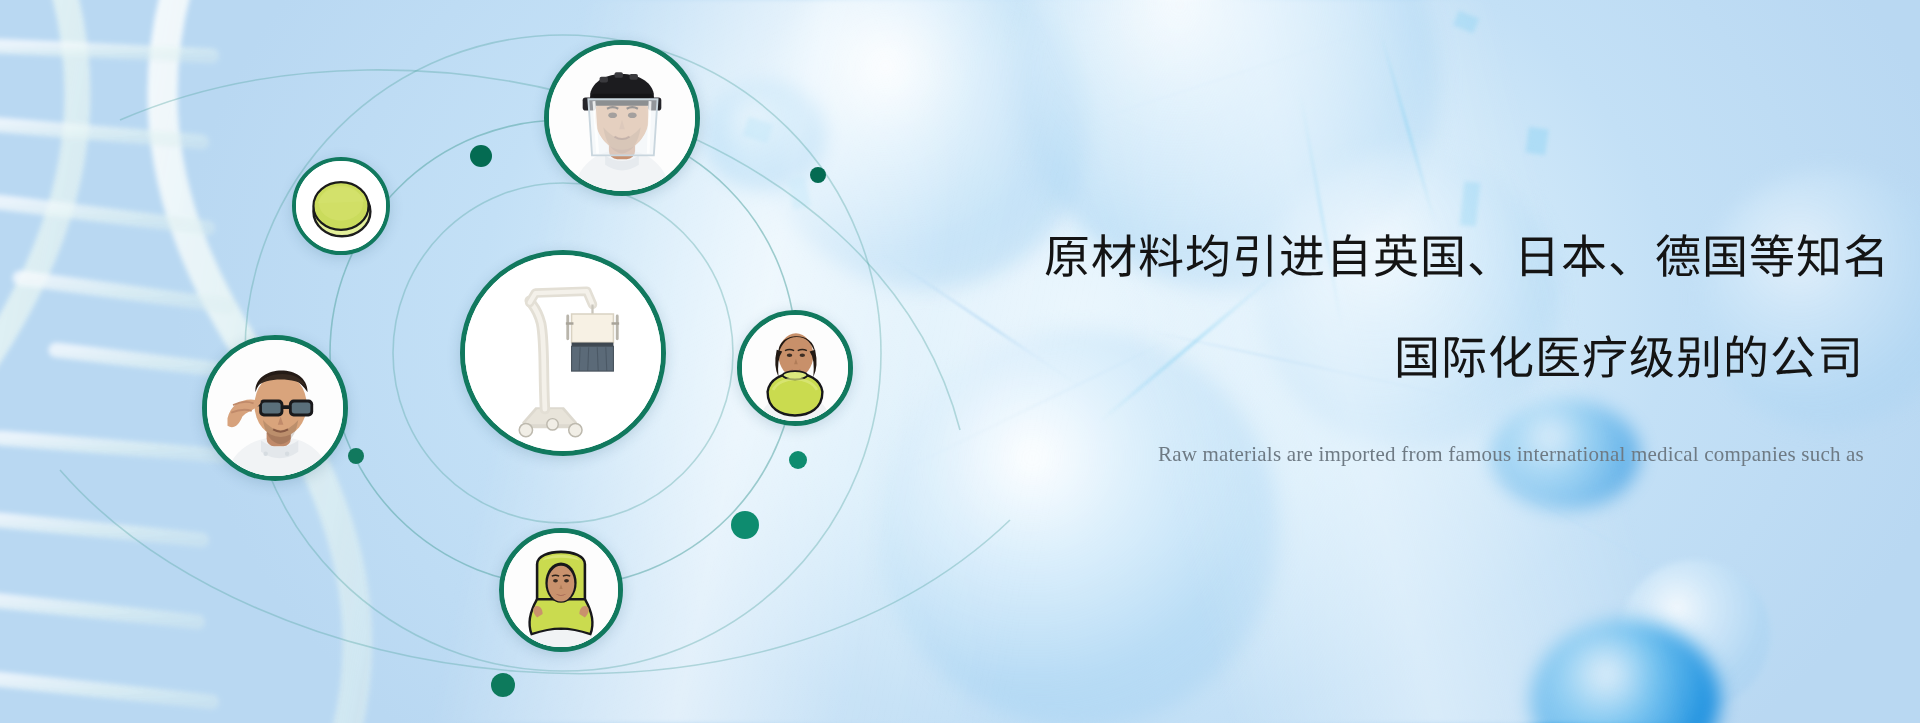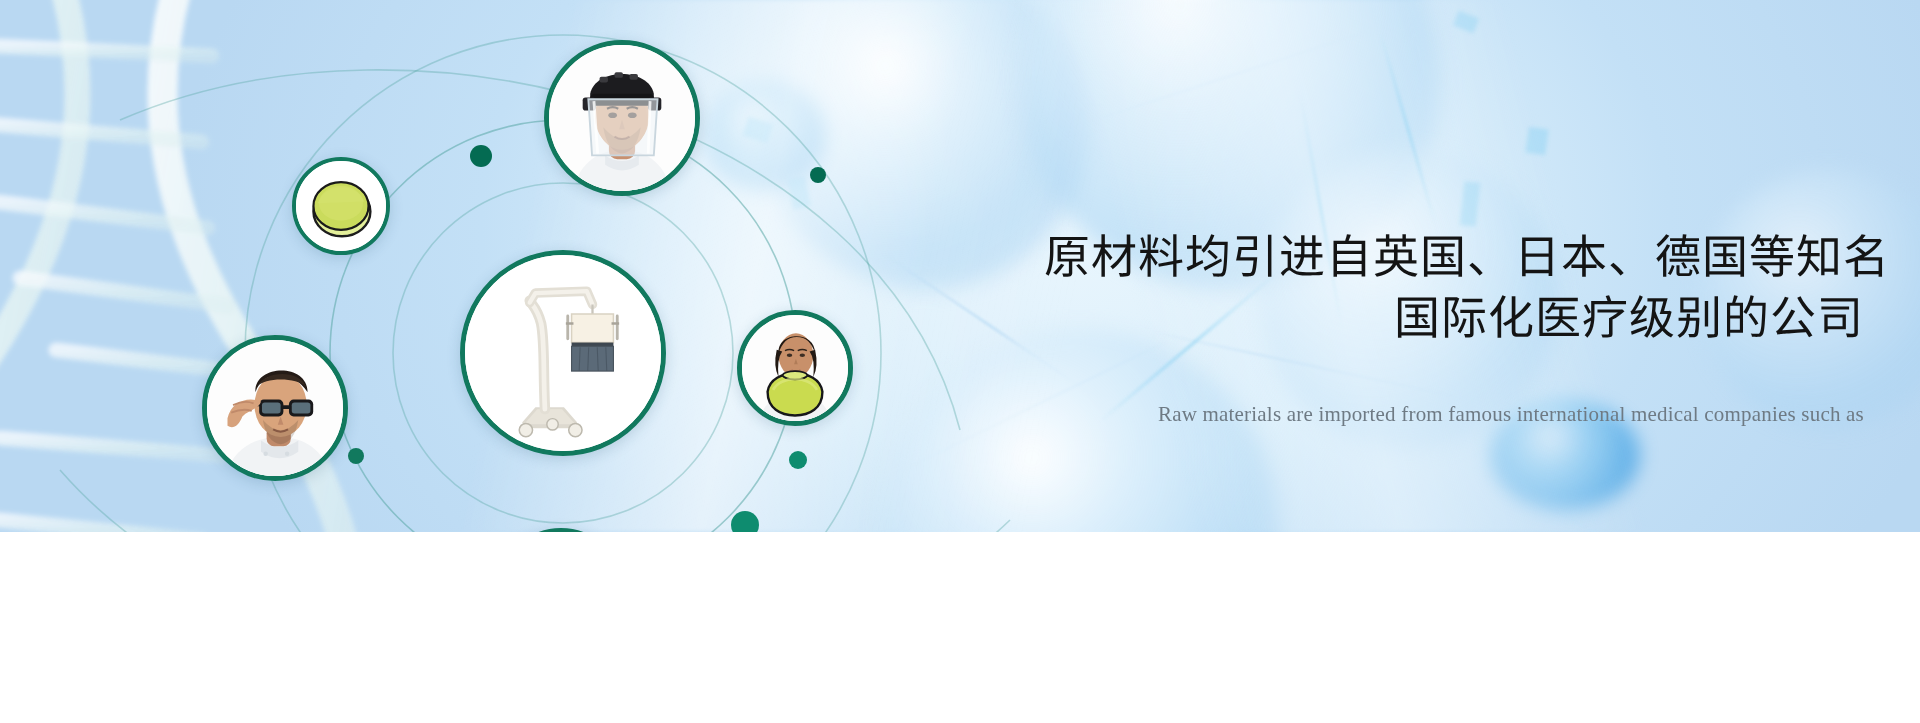--- a/index.html
+++ b/index.html
@@ -1,21 +1,21 @@
 <!DOCTYPE html>
 <html lang="zh-CN"><head>
 <meta charset="utf-8">
 <title>Radiation Protection Banner</title>
 <style>
   html,body{margin:0;padding:0;background:#fff;}
   body{font-family:"Liberation Sans","DejaVu Sans",sans-serif;}
 
   #banner{
     position:relative;
-    width:1920px;height:532px;
+    width:1920px;height:723px;
     overflow:hidden;
     background:#86efac;
   }
 
   
   .bg-base{
     position:absolute;inset:0;
     background:
       radial-gradient(ellipse 900px 640px at 56% 42%, #eaf6fd 0%, #d9eefb 38%, #c3e0f6 66%, #b9d8f2 100%),
       linear-gradient(115deg,#dce9f7 0%,#cfe3f6 32%,#c2dcf4 58%,#bdd6f1 78%,#c9d9ee 100%);
@@ -78,21 +78,21 @@
   
   .copy{
     position:absolute;right:56px;top:196px;
     width:820px;text-align:right;
   }
   .headline{
     font-size:46px;line-height:1.32;
     color:#141414;letter-spacing:1px;
     font-weight:400;white-space:nowrap;
   }
-  .headline .l2{display:block;}
+  .headline .l2{display:block;margin-top:40px;}
   .subcopy{
     margin-top:46px;
     font-family:"Liberation Serif","DejaVu Serif",serif;
     font-size:21px;line-height:1.95;
     color:#6e7a84;letter-spacing:.2px;
   }
   .subcopy .s2{display:block;}
 </style>
 </head>
 <body>

